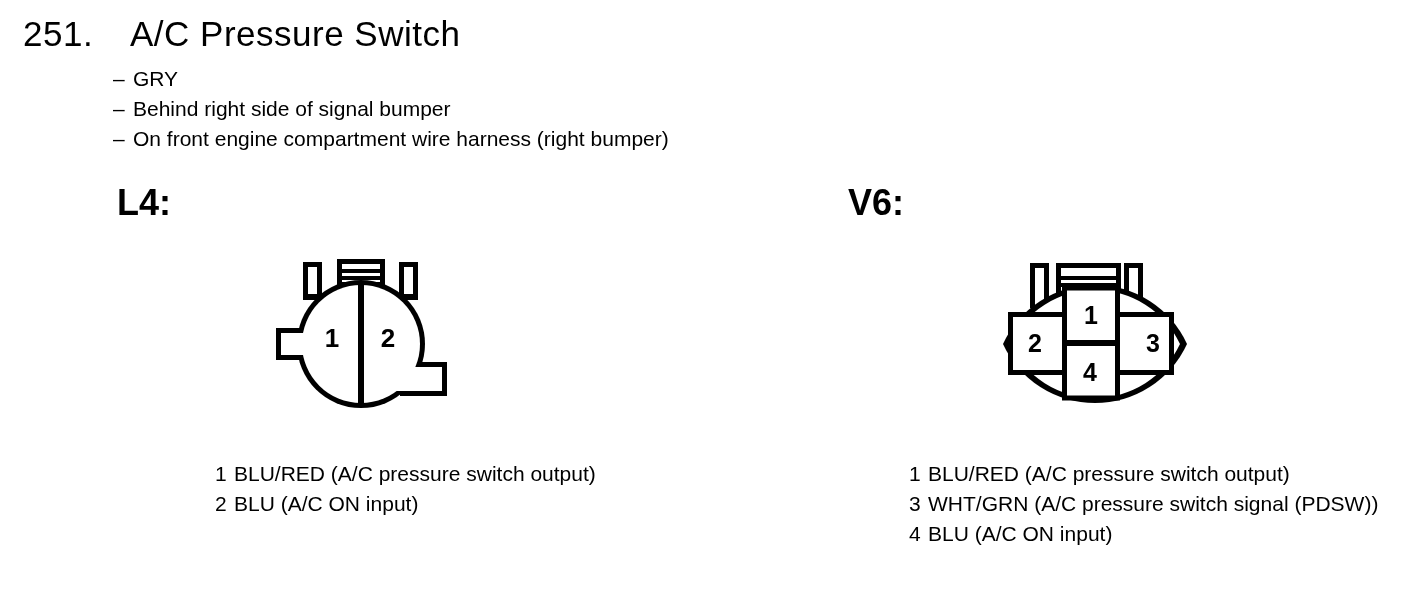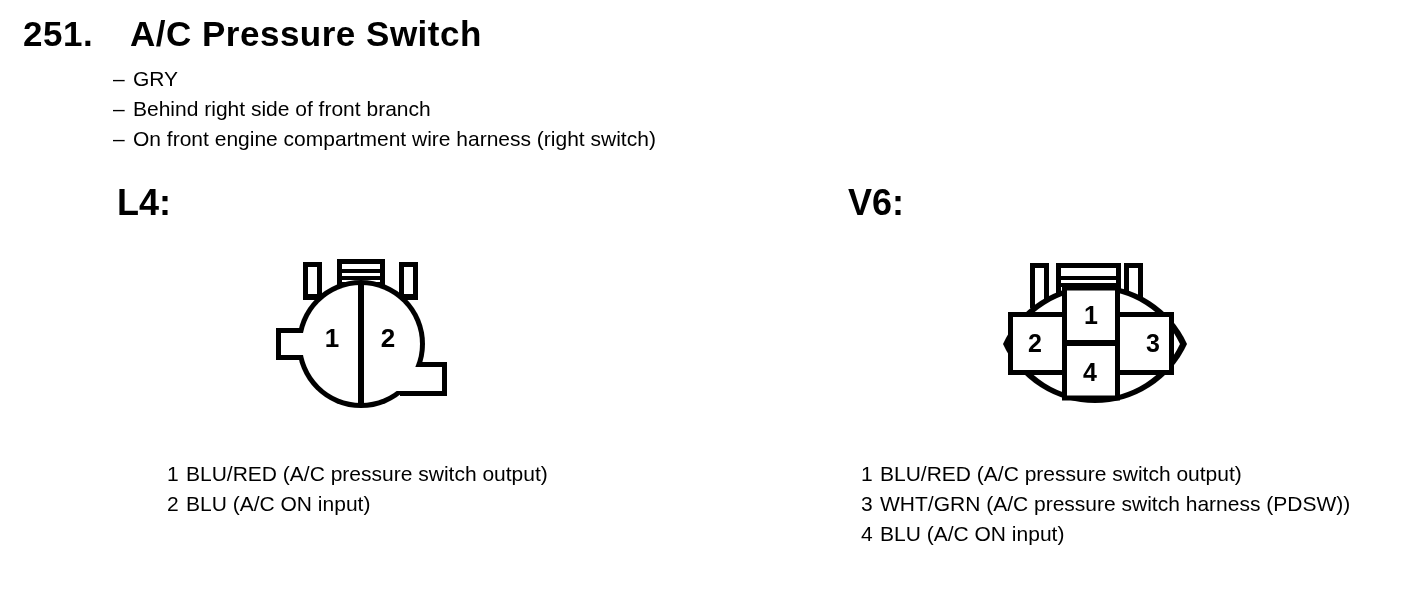--- a/index.html
+++ b/index.html
@@ -4,29 +4,29 @@
 <style>
   :root { --ink:#000000; --paper:#ffffff; }
   * { margin:0; padding:0; box-sizing:border-box; }
   html,body { background:var(--paper); }
   .page {
     position:relative; width:1408px; height:612px;
     background:var(--paper); color:var(--ink);
     font-family:"Liberation Sans", sans-serif; overflow:hidden;
   }
   .abs { position:absolute; }
-  .doc-title { top:14px; left:23px; font-size:35px; font-weight:bold; letter-spacing:0.5px; white-space:nowrap; }
+  .doc-title { top:14px; left:23px; font-size:35px; font-weight:normal; letter-spacing:0.5px; white-space:nowrap; }
   .doc-title .num { display:inline-block; width:107px; }
   .notes { top:64px; left:113px; font-size:21px; line-height:30px; }
   .note-line { position:relative; padding-left:20px; white-space:nowrap; }
   .note-line .dash { position:absolute; left:0; top:0; }
   .sec-label { top:182px; font-size:36px; font-weight:bold; }
   .sec-label.l4 { left:117px; }
   .sec-label.v6 { left:848px;text-align:right; }
-  .legend { top:459px; font-size:21px; line-height:30px; }
+  .legend { top:459px; font-size:21px; line-height:30px;margin-left:48px; }
   .legend.l4 { left:167px; }
   .legend.v6 { left:861px; }
   .legend-row { white-space:nowrap; }
   .legend-row .pin { display:inline-block; width:14px; margin-right:5px; }
   
   .ink { fill:var(--ink); }
   .paper { fill:var(--paper); }
   .stroked { fill:var(--paper); stroke:var(--ink); stroke-width:5; }
   .pin-num { font-family:"Liberation Sans", sans-serif; font-weight:bold; fill:var(--ink); text-anchor:middle; }
 </style>
@@ -39,25 +39,25 @@
     <span class="num">251.</span><span>A/C Pressure Switch</span>
   </div>
 
   <div class="abs notes">
     <div class="note-line">
       <span class="dash">–</span>
       <span>GRY</span>
     </div>
     <div class="note-line">
       <span class="dash">–</span>
-      <span>Behind right side of front branch</span>
+      <span>Behind right side of signal bumper</span>
     </div>
     <div class="note-line">
       <span class="dash">–</span>
-      <span>On front engine compartment wire harness (right switch)</span>
+      <span>On front engine compartment wire harness (right bumper)</span>
     </div>
   </div>
 
   <div class="abs sec-label l4">L4:</div>
   <div class="abs sec-label v6">V6:</div>
 
   <svg class="abs" style="left:260px; top:240px;" width="220" height="180" viewBox="0 0 220 180">
 
     <g>
       <rect class="ink" x="43" y="22" width="19" height="38"></rect>
@@ -128,20 +128,20 @@
     <div class="legend-row">
       <span class="pin">2</span><span>BLU (A/C ON input)</span>
     </div>
   </div>
 
   <div class="abs legend v6">
     <div class="legend-row">
       <span class="pin">1</span><span>BLU/RED (A/C pressure switch output)</span>
     </div>
     <div class="legend-row">
-      <span class="pin">3</span><span>WHT/GRN (A/C pressure switch harness (PDSW))</span>
+      <span class="pin">3</span><span>WHT/GRN (A/C pressure switch signal (PDSW))</span>
     </div>
     <div class="legend-row">
       <span class="pin">4</span><span>BLU (A/C ON input)</span>
     </div>
   </div>
 
 </div>
 
 </body></html>

